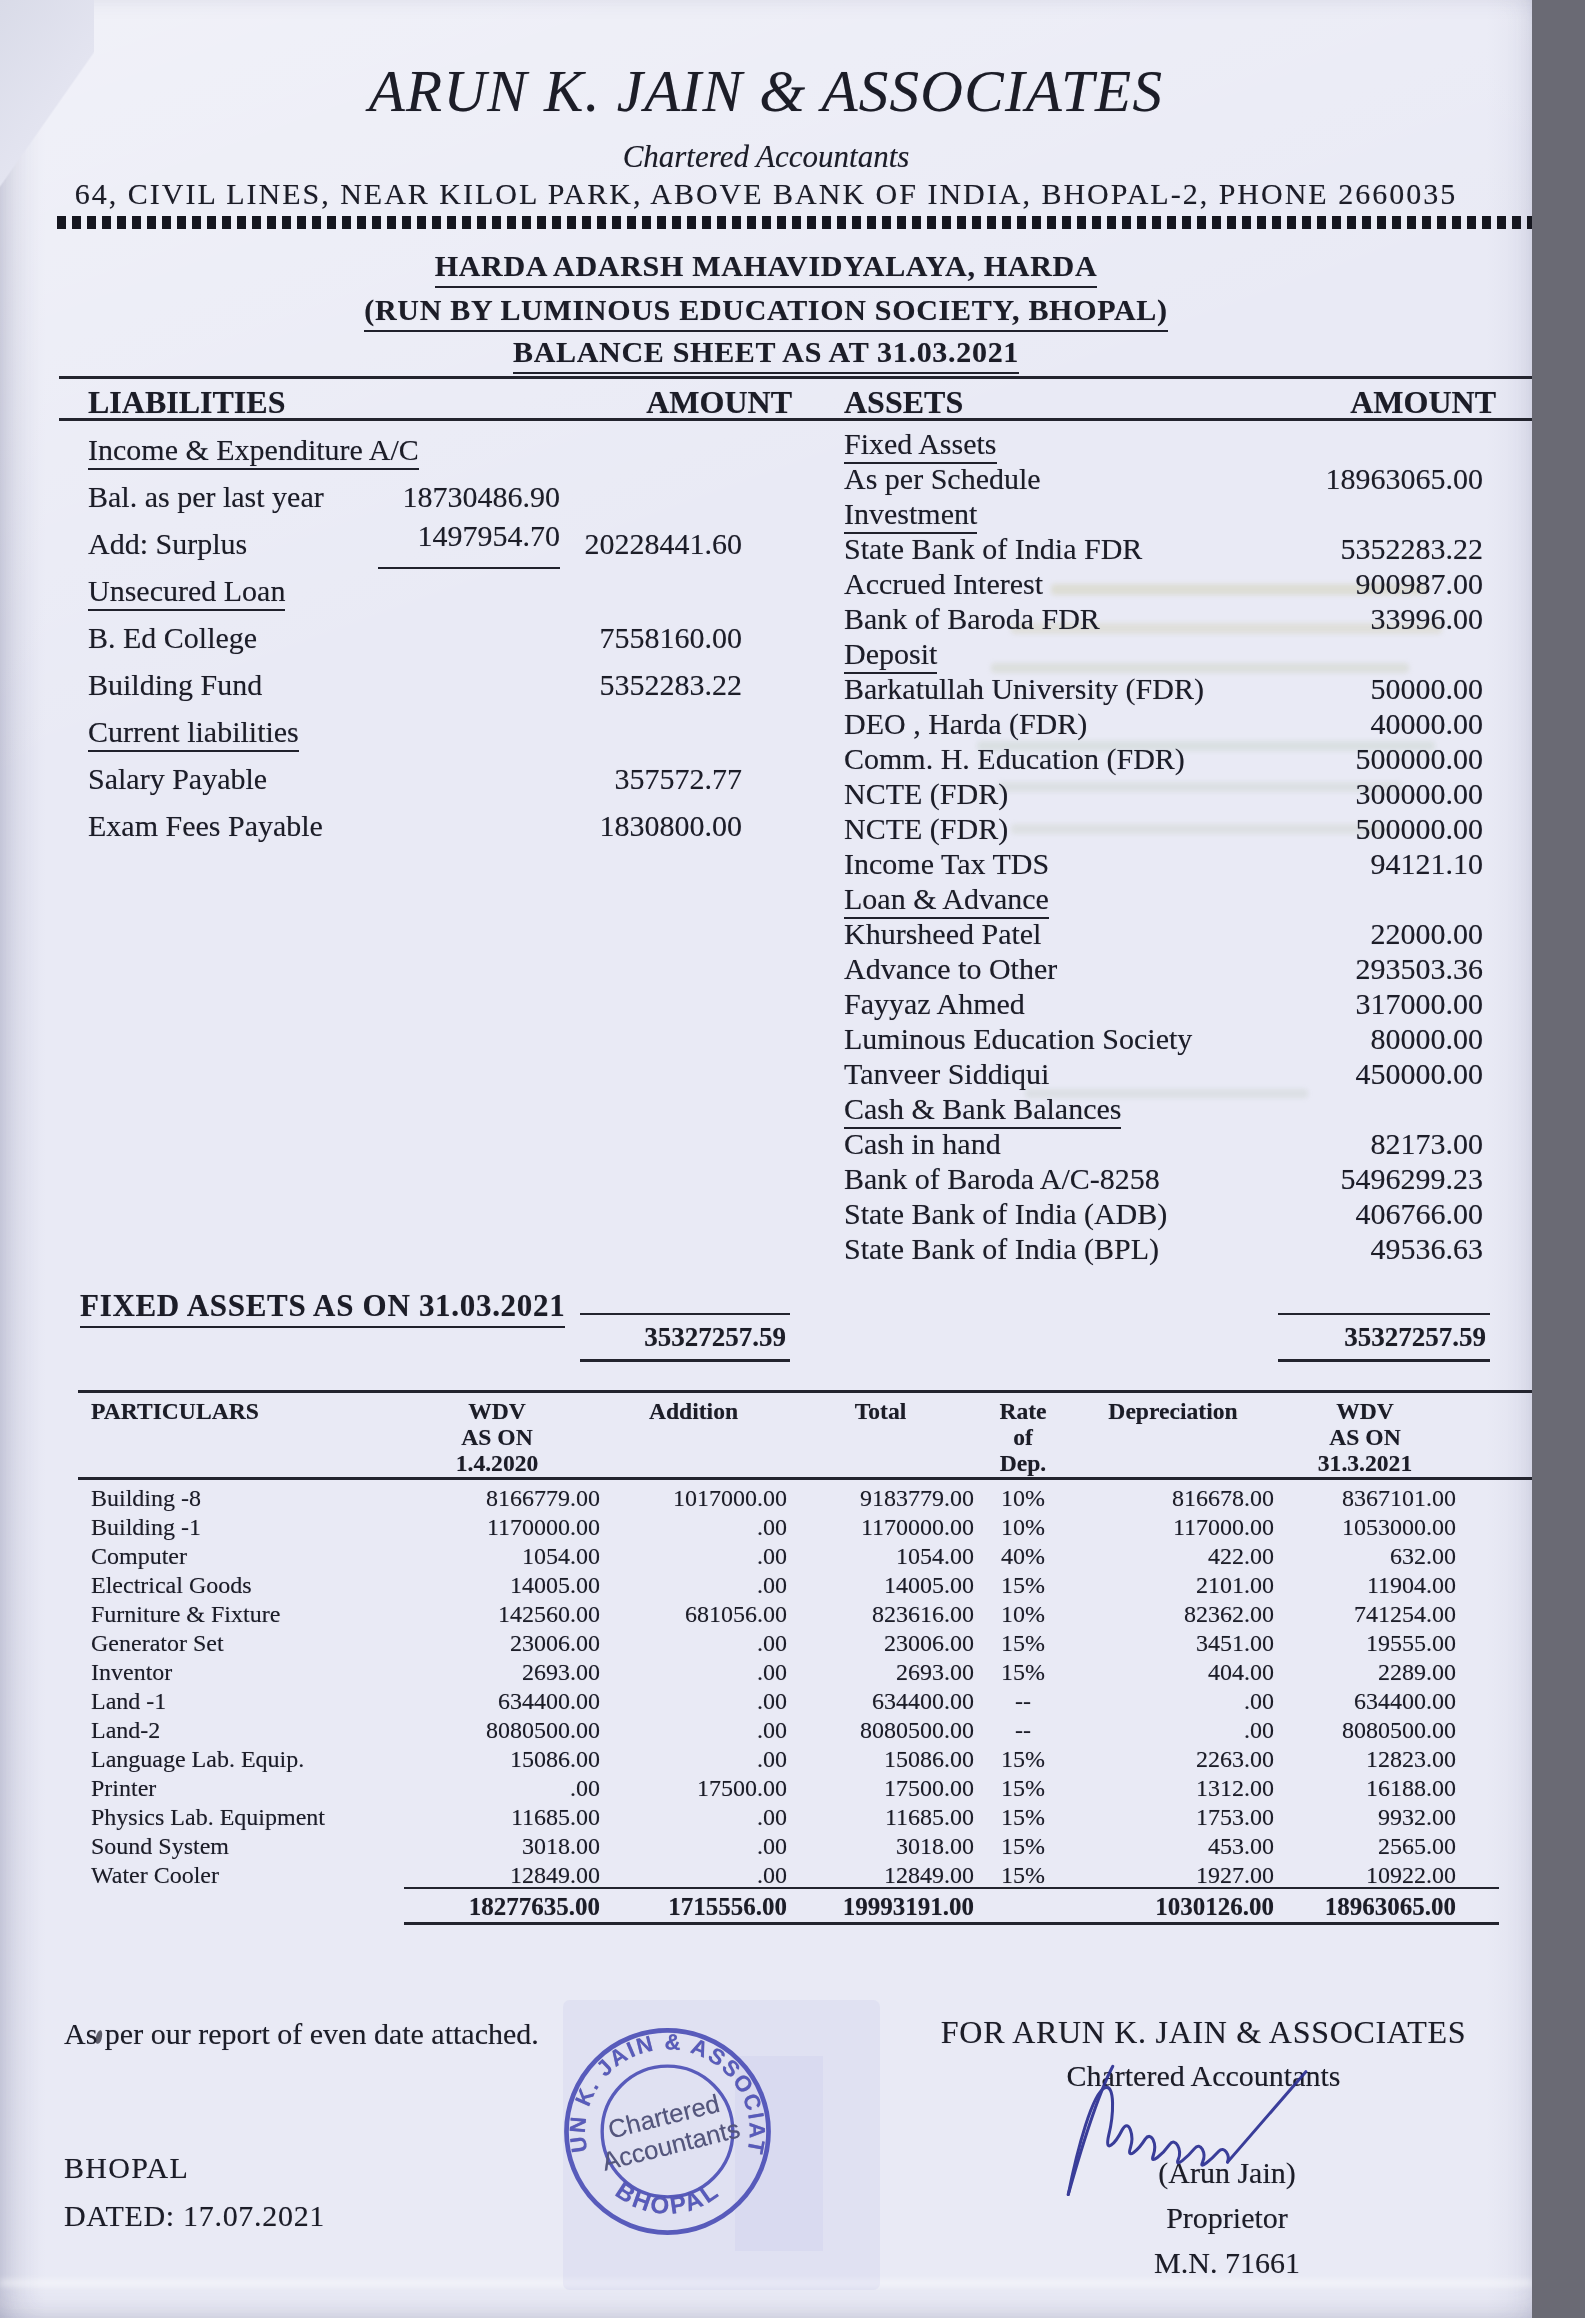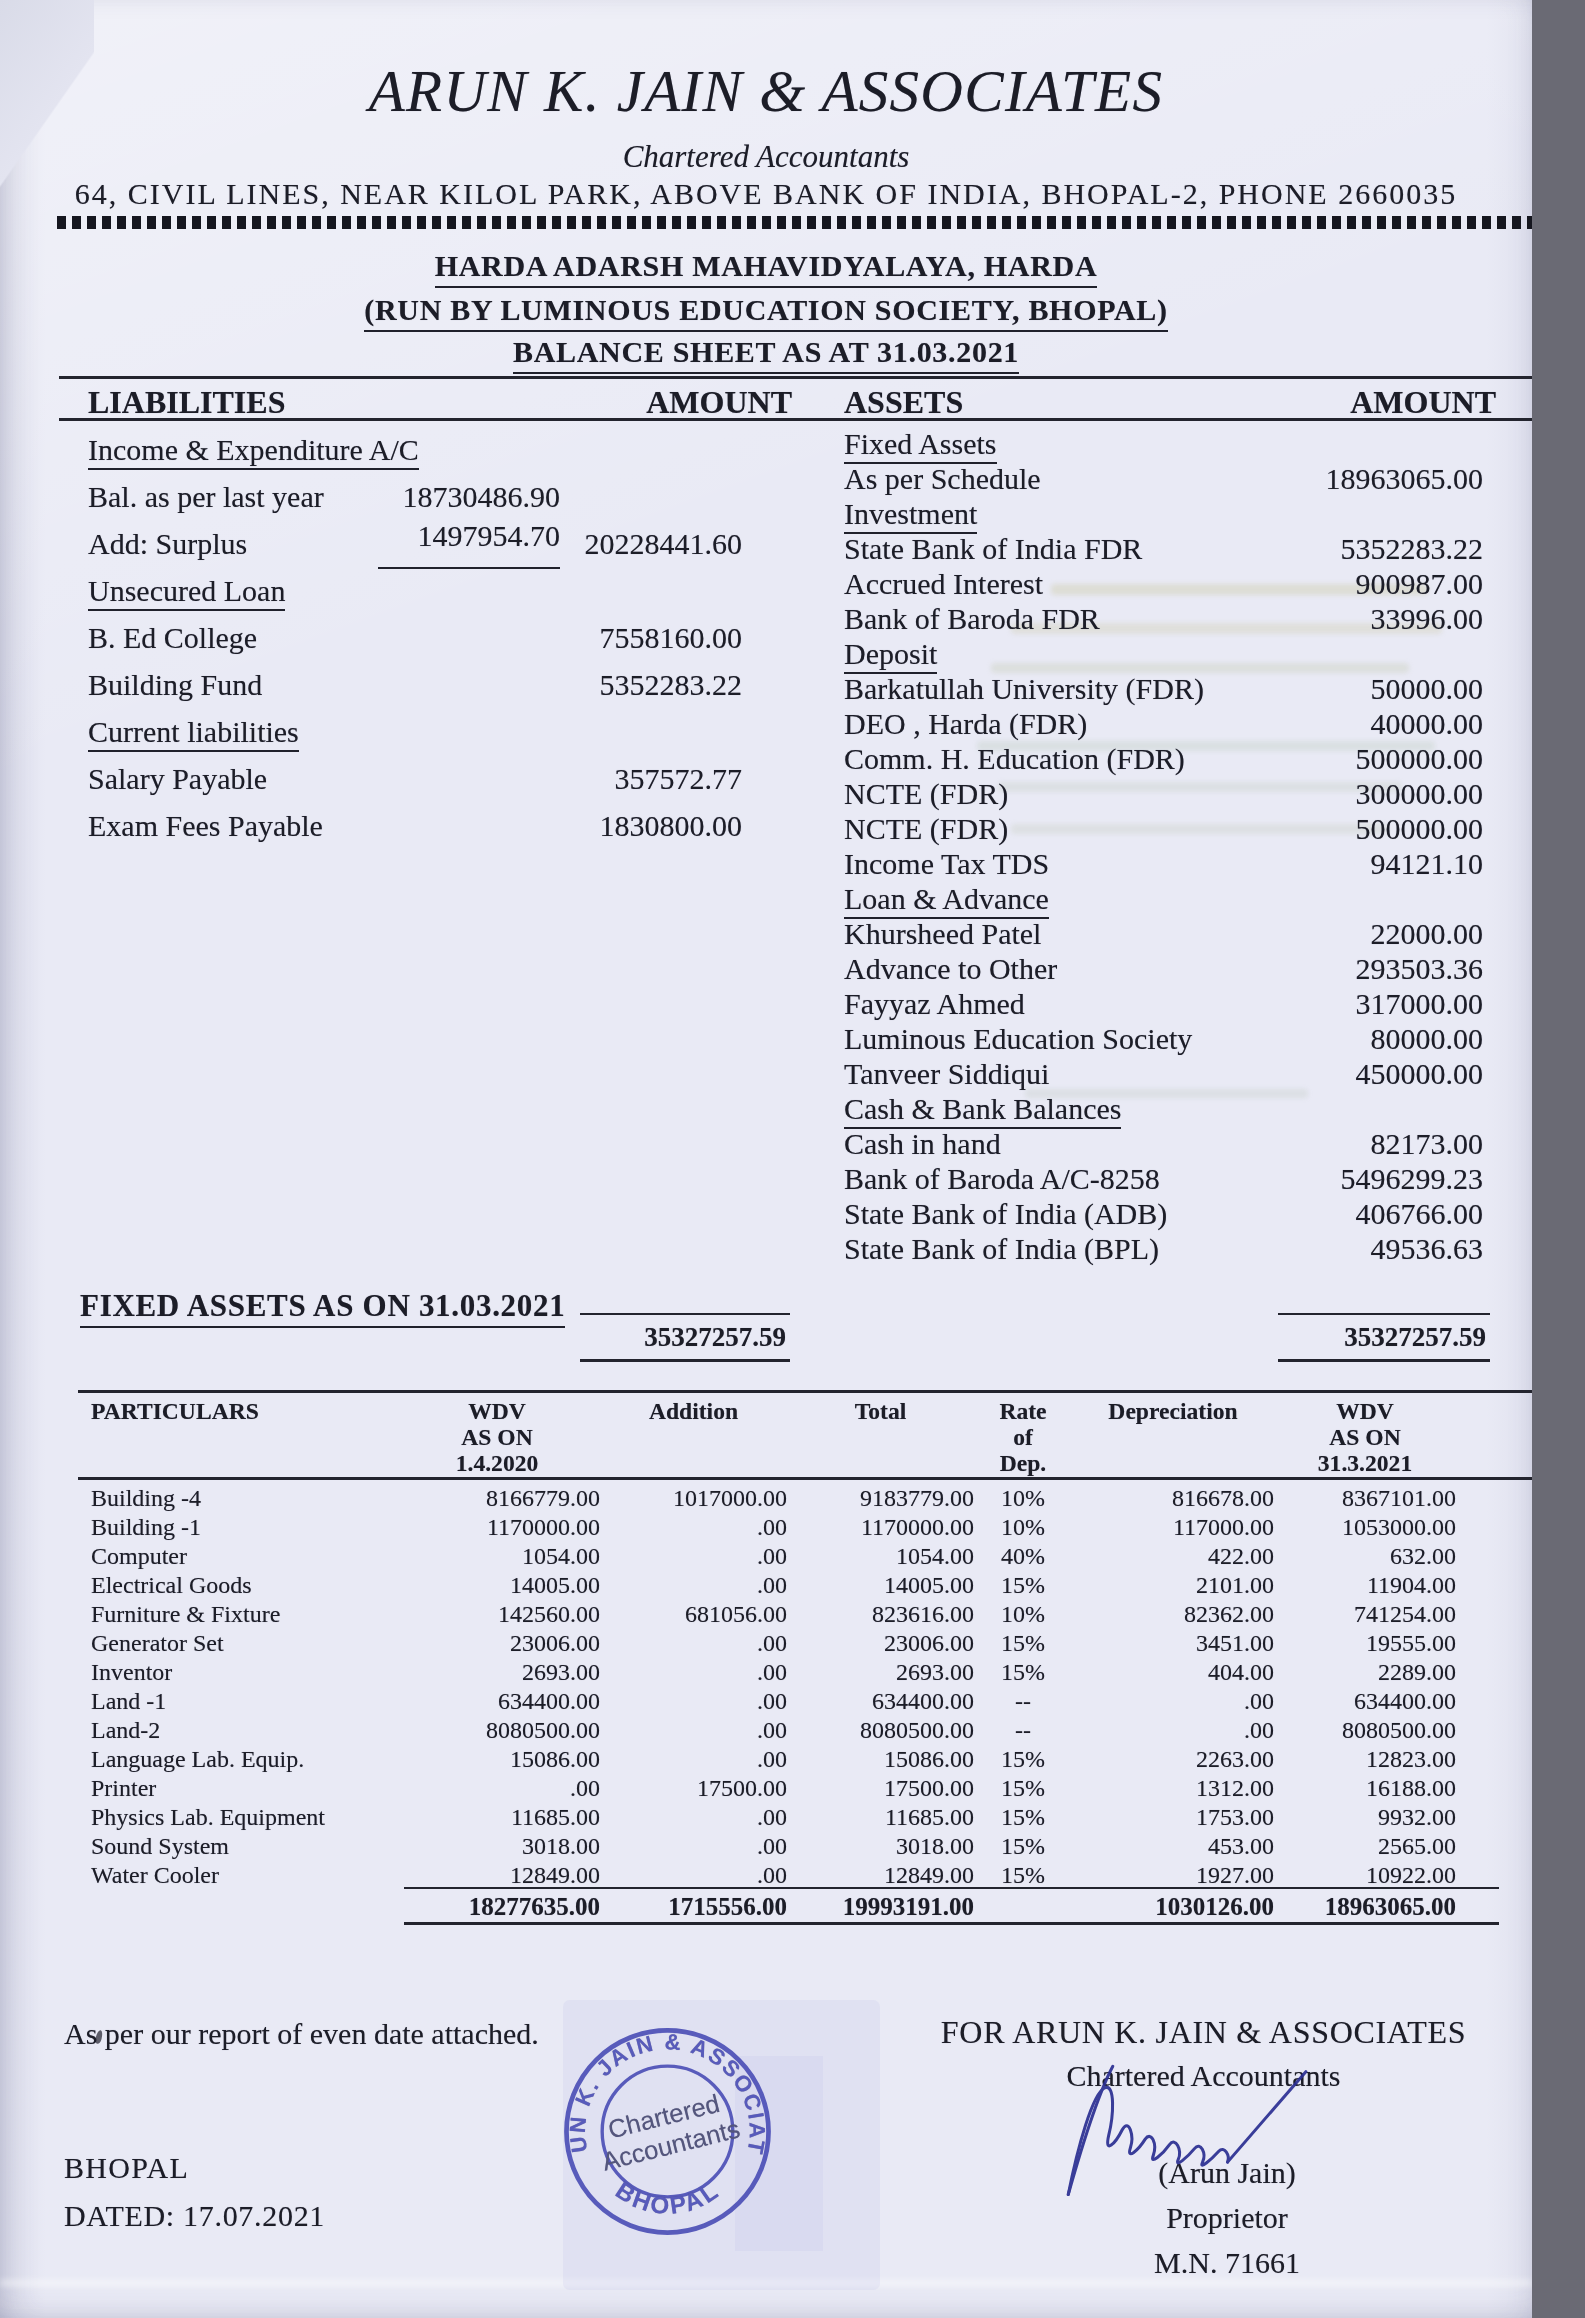--- a/index.html
+++ b/index.html
@@ -273,21 +273,21 @@
     <div class="fa-hcell c6">Depreciation</div>
     <div class="fa-hcell c7">WDV
 AS ON
 31.3.2021</div>
   </div>
 
   <div class="rule" style="left:78px; top:1477px; width:1481px; height:2.7px;"></div>
 
   <div class="abs" id="fa-rows" style="left:91px; top:1484px; width:1365px;">
       <div class="fa-grid fa-row">
-        <span class="fa-c c1">Building -4</span>
+        <span class="fa-c c1">Building -8</span>
         <span class="fa-c c2">8166779.00</span>
         <span class="fa-c c3">1017000.00</span>
         <span class="fa-c c4">9183779.00</span>
         <span class="fa-c c5">10%</span>
         <span class="fa-c c6">816678.00</span>
         <span class="fa-c c7">8367101.00</span>
       </div>
       <div class="fa-grid fa-row">
         <span class="fa-c c1">Building -1</span>
         <span class="fa-c c2">1170000.00</span>

